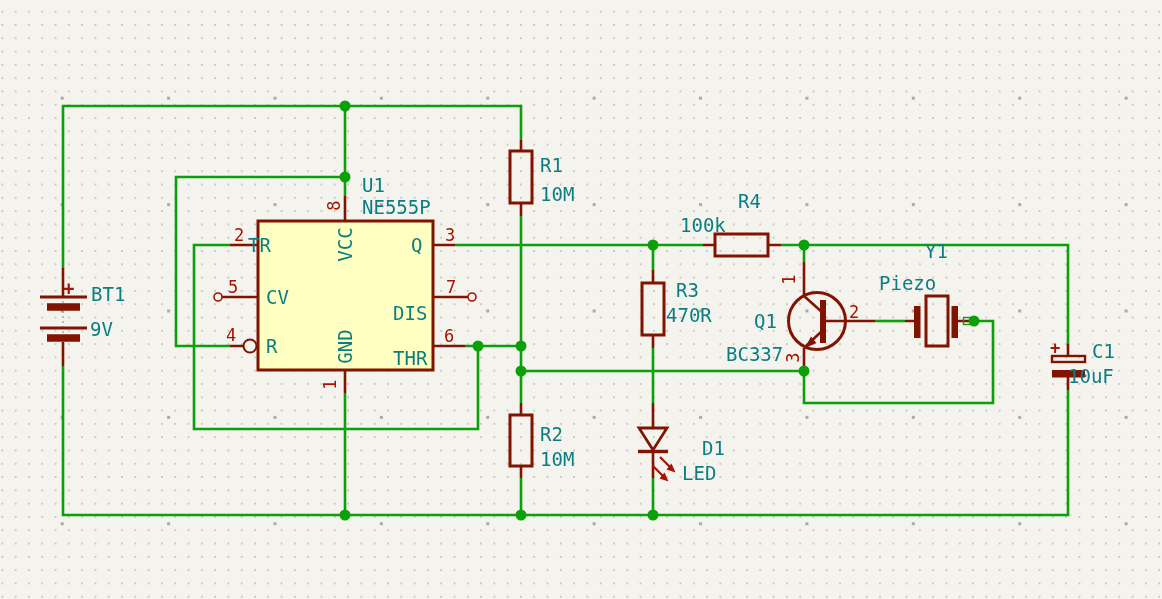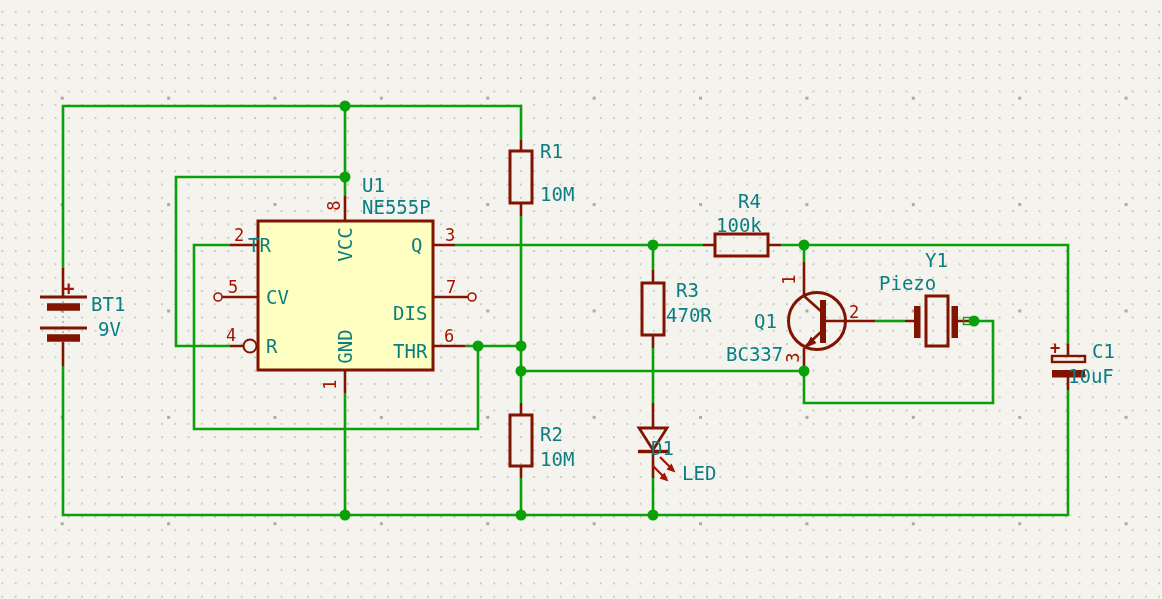--- a/index.html
+++ b/index.html
@@ -144,52 +144,52 @@
     </g>
   </svg>
 
   <div class="lbl" style="left:362px;top:176px">U1</div>
   <div class="lbl" style="left:362px;top:198px">NE555P</div>
   <div class="lbl" style="left:248px;top:236px">TR</div>
   <div class="lbl" style="left:266px;top:288px">CV</div>
   <div class="lbl" style="left:266px;top:337px">R</div>
   <div class="lbl" style="left:411px;top:236px">Q</div>
   <div class="lbl" style="left:393px;top:304px">DIS</div>
-  <div class="lbl" style="left:393px;top:342px">THR</div>
+  <div class="lbl" style="left:393px;top:349px">THR</div>
   <div class="lbl rot vccgnd" style="left:316px;top:235px">VCC</div>
   <div class="lbl rot vccgnd" style="left:316px;top:337px">GND</div>
   <div class="pin" style="left:234px;top:227px">2</div>
   <div class="pin" style="left:228px;top:279px">5</div>
   <div class="pin" style="left:226px;top:327px">4</div>
   <div class="pin" style="left:445px;top:227px">3</div>
   <div class="pin" style="left:446px;top:279px">7</div>
   <div class="pin" style="left:444px;top:328px">6</div>
   <div class="pin rot npin" style="left:325px;top:197px">8</div>
   <div class="pin rot npin" style="left:321px;top:376px">1</div>
 
-  <div class="lbl" style="left:91px;top:295px">BT1</div>
-  <div class="lbl" style="left:98px;top:320px">9V</div>
+  <div class="lbl" style="left:91px;top:285px">BT1</div>
+  <div class="lbl" style="left:90px;top:320px">9V</div>
   <div class="plus" style="left:63px;top:279px">+</div>
 
-  <div class="lbl" style="left:540px;top:142px">R1</div>
+  <div class="lbl" style="left:540px;top:156px">R1</div>
   <div class="lbl" style="left:540px;top:185px">10M</div>
   <div class="lbl" style="left:540px;top:425px">R2</div>
   <div class="lbl" style="left:540px;top:450px">10M</div>
   <div class="lbl" style="left:676px;top:281px">R3</div>
   <div class="lbl" style="left:666px;top:306px">470R</div>
   <div class="lbl" style="left:738px;top:192px">R4</div>
-  <div class="lbl" style="left:716px;top:216px">100k</div>
+  <div class="lbl" style="left:680px;top:216px">100k</div>
 
   <div class="lbl" style="left:754px;top:312px">Q1</div>
   <div class="lbl" style="left:726px;top:345px">BC337</div>
   <div class="pin rot npin" style="left:780px;top:271px">1</div>
   <div class="pin" style="left:849px;top:304px">2</div>
   <div class="pin rot npin" style="left:784px;top:349px">3</div>
 
-  <div class="lbl" style="left:925px;top:251px">Y1</div>
+  <div class="lbl" style="left:925px;top:242px">Y1</div>
   <div class="lbl" style="left:879px;top:274px">Piezo</div>
   <div class="lbl" style="left:1092px;top:342px">C1</div>
   <div class="lbl" style="left:1068px;top:367px">10uF</div>
   <div class="plus" style="left:1050px;top:340px;font-size:17px">+</div>
-  <div class="lbl" style="left:651px;top:439px">D1</div>
+  <div class="lbl" style="left:702px;top:439px">D1</div>
   <div class="lbl" style="left:682px;top:464px">LED</div>
 
 </div>
 
 </body></html>

